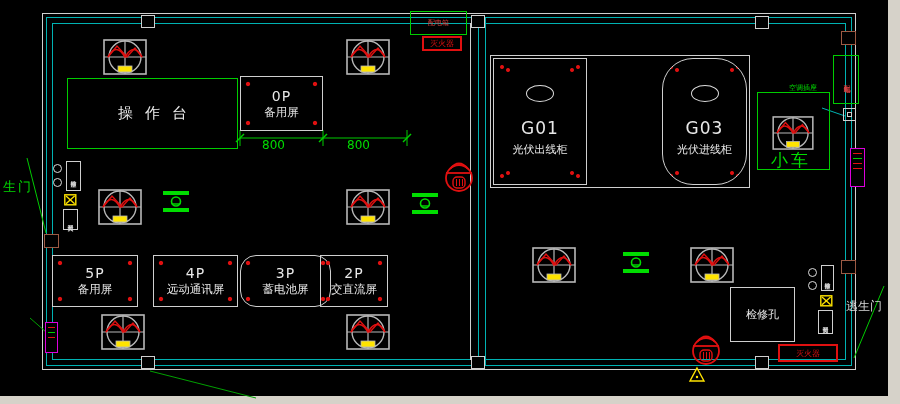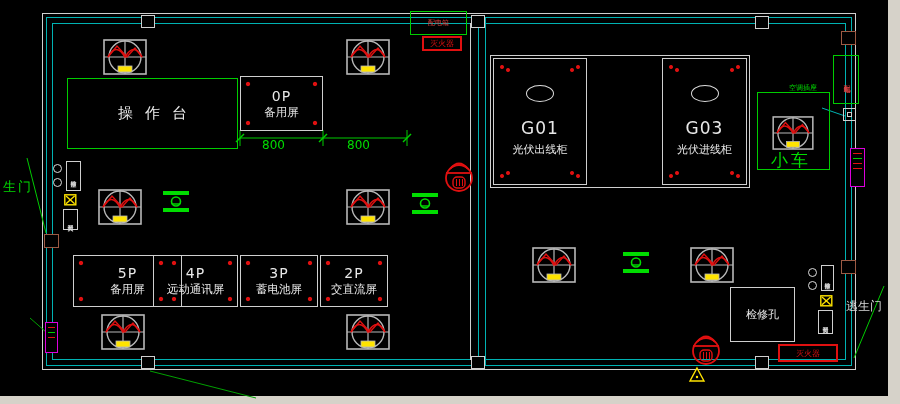--- a/index.html
+++ b/index.html
@@ -127,44 +127,44 @@
   </div>
 
   <div class="abs panel dots4" style="left:240px;top:76px;width:83px;height:55px;">
     <span class="pid">0P</span>
     <span class="pname">备用屏</span>
   </div>
 
   <div class="abs" style="left:262px;top:138px;color:#00dd00;font-size:12px;">800</div>
   <div class="abs" style="left:347px;top:138px;color:#00dd00;font-size:12px;">800</div>
 
-  <div class="abs panel dots4" style="left:73px;top:255px;width:109px;height:52px;">
+  <div class="abs panel dots4" style="left:52px;top:255px;width:86px;height:52px;">
     <span class="pid">5P</span>
     <span class="pname">备用屏</span>
   </div>
   <div class="abs panel dots4" style="left:153px;top:255px;width:85px;height:52px;">
     <span class="pid">4P</span>
     <span class="pname">远动通讯屏</span>
   </div>
-  <div class="abs panel dots4" style="left:240px;top:255px;width:78px;height:52px;">
+  <div class="abs panel dots4" style="left:240px;top:255px;width:91px;height:52px;border-radius:16px;">
     <span class="pid">3P</span>
     <span class="pname">蓄电池屏</span>
   </div>
   <div class="abs panel dots4" style="left:320px;top:255px;width:68px;height:52px;">
     <span class="pid">2P</span>
     <span class="pname">交直流屏</span>
   </div>
 
   <div class="abs w-line" style="left:490px;top:55px;width:260px;height:133px;"></div>
   <div class="abs cabinet dots8" style="left:493px;top:58px;width:94px;height:127px;">
     <span class="ellipse"></span>
     <span class="cid">G01</span>
     <span class="cname">光伏出线柜</span>
   </div>
-  <div class="abs cabinet dots8" style="left:662px;top:58px;width:85px;height:127px;">
+  <div class="abs cabinet dots8" style="left:662px;top:58px;width:85px;height:127px;border-radius:31px;">
     <span class="ellipse"></span>
     <span class="cid">G03</span>
     <span class="cname">光伏进线柜</span>
   </div>
 
   <svg class="abs" style="left:103px;top:39px;" width="44" height="36">
       <use href="#sym-fan"></use>
     </svg>
   <svg class="abs" style="left:346px;top:39px;" width="44" height="36">
       <use href="#sym-fan"></use>

